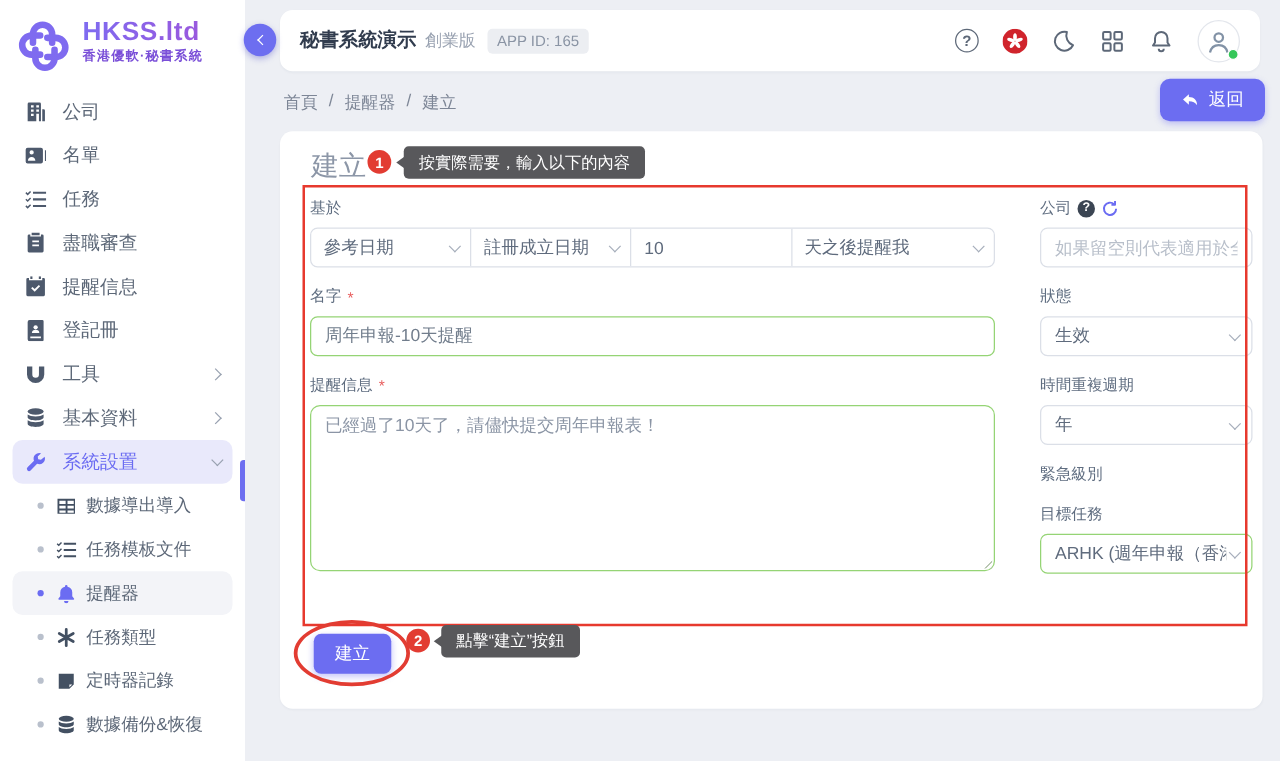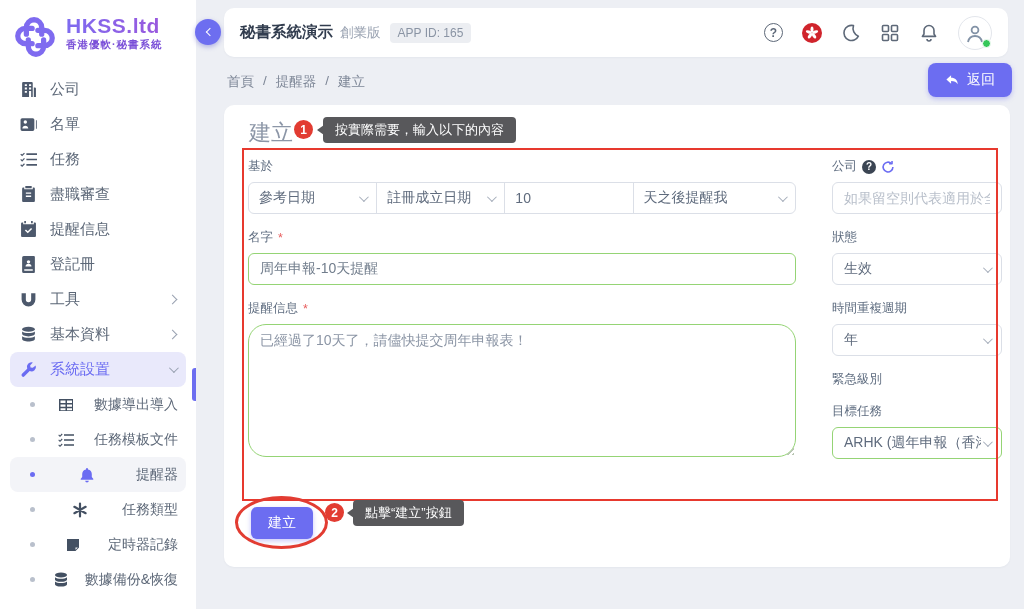--- a/index.html
+++ b/index.html
@@ -19,21 +19,21 @@
     -webkit-background-clip:text; background-clip:text; color:transparent; line-height:1.15; }
   .logo-sub { font-size:10.5px; color:#7a4fd8; font-weight:bold; letter-spacing:1px; }
   .menu { padding:4px 10px 0 10px; }
   .menu-item { display:flex; align-items:center; height:35px; padding:0 10px; border-radius:8px;
     font-size:15px; color:#5d6878; cursor:pointer; }
   .menu-item .micon { width:17px; height:17px; margin-right:13px; color:#4d596c; flex:0 0 auto; }
   .menu-item .mlabel { flex:1; }
   .menu-item.active { background:#e9e9fb; color:#6b6cf2; }
   .menu-item.active .micon { color:#6b6cf2; }
   .sub-item { display:flex; align-items:center; height:35px; padding:0 8px 0 20px; border-radius:8px;
-    font-size:14px; color:#5d6878; cursor:pointer;justify-content:space-between; }
+    font-size:14px; color:#5d6878; cursor:pointer; }
   .sub-item .bullet { width:5px; height:5px; border-radius:50%; background:#b9c0cc; margin-right:10px; flex:0 0 auto;}
   .sub-item .micon { width:16px; height:16px; margin-right:8px; color:#435062; flex:0 0 auto; }
   .sub-item.active { background:#f3f4f8; }
   .sub-item.active .bullet { background:#6b6cf2; }
   .sub-item.active .micon { color:#6b6cf2; }
   .active-bar { position:absolute; right:0; top:368px; width:4px; height:33px; background:#6d6ef0; border-radius:3px 0 0 3px; }
   .chv { width:7px; height:7px; border-right:1.7px solid #98a1b0; border-bottom:1.7px solid #98a1b0; display:inline-block; }
   .chv.right { transform:rotate(-45deg); }
   .chv.down  { transform:rotate(45deg) translateY(-2px); }
   .collapse-btn { position:absolute; left:195px; top:19px; width:26px; height:26px; border-radius:50%;
@@ -86,21 +86,21 @@
     font-size:14px; color:#71утки7d8c; color:#717d8c; font-family:inherit; outline:none; }
   input.textctl.green { border-color:#95d475; }
   input.textctl::placeholder { color:#b8bfca; }
   .group { display:flex; height:32px; border:1px solid #dbdfe7; border-radius:6px; overflow:hidden; }
   .gcell { flex:1 1 0; display:flex; align-items:center; justify-content:space-between; padding:0 10px;
     border-left:1px solid #dbdfe7; font-size:14px; color:#5f6b7d; cursor:pointer; }
   .gcell:first-child { border-left:none; }
   .gcell.wide { flex:1.32 1 0; }
   .gcell .chv { border-color:#a6aebb; }
   .ta-wrap { position:relative; }
-  textarea.tactl { width:100%; height:133px; border:1px solid #95d475; border-radius:18px; padding:7px 11px;
+  textarea.tactl { width:100%; height:133px; border:1px solid #95d475; border-radius:8px; padding:7px 11px;
     font-size:14px; color:#8b95a5; font-family:inherit; resize:none; outline:none; display:block; }
   .rhandle { position:absolute; right:2px; bottom:2px; width:10px; height:10px; pointer-events:none;
     background:repeating-linear-gradient(135deg,transparent 0 2px,#b9c6b3 2px 3.5px); clip-path:polygon(100% 0,100% 100%,0 100%); }
   .qbadge { width:14px; height:14px; border-radius:50%; background:#3b4553; color:#fff; font-size:10px; font-weight:bold;
     display:flex; align-items:center; justify-content:center; cursor:pointer; }
   .refresh-icon { width:14px; height:14px; color:#6b6cf2; cursor:pointer; }
   
   .submit-btn { position:absolute; left:27px; top:402px; width:62px; height:32px; background:#6c6df1; border:none;
     border-radius:6px; color:#fff; font-size:14px; font-family:inherit; cursor:pointer; z-index:2;
     box-shadow:0 2px 5px rgba(100,100,240,.35); }

